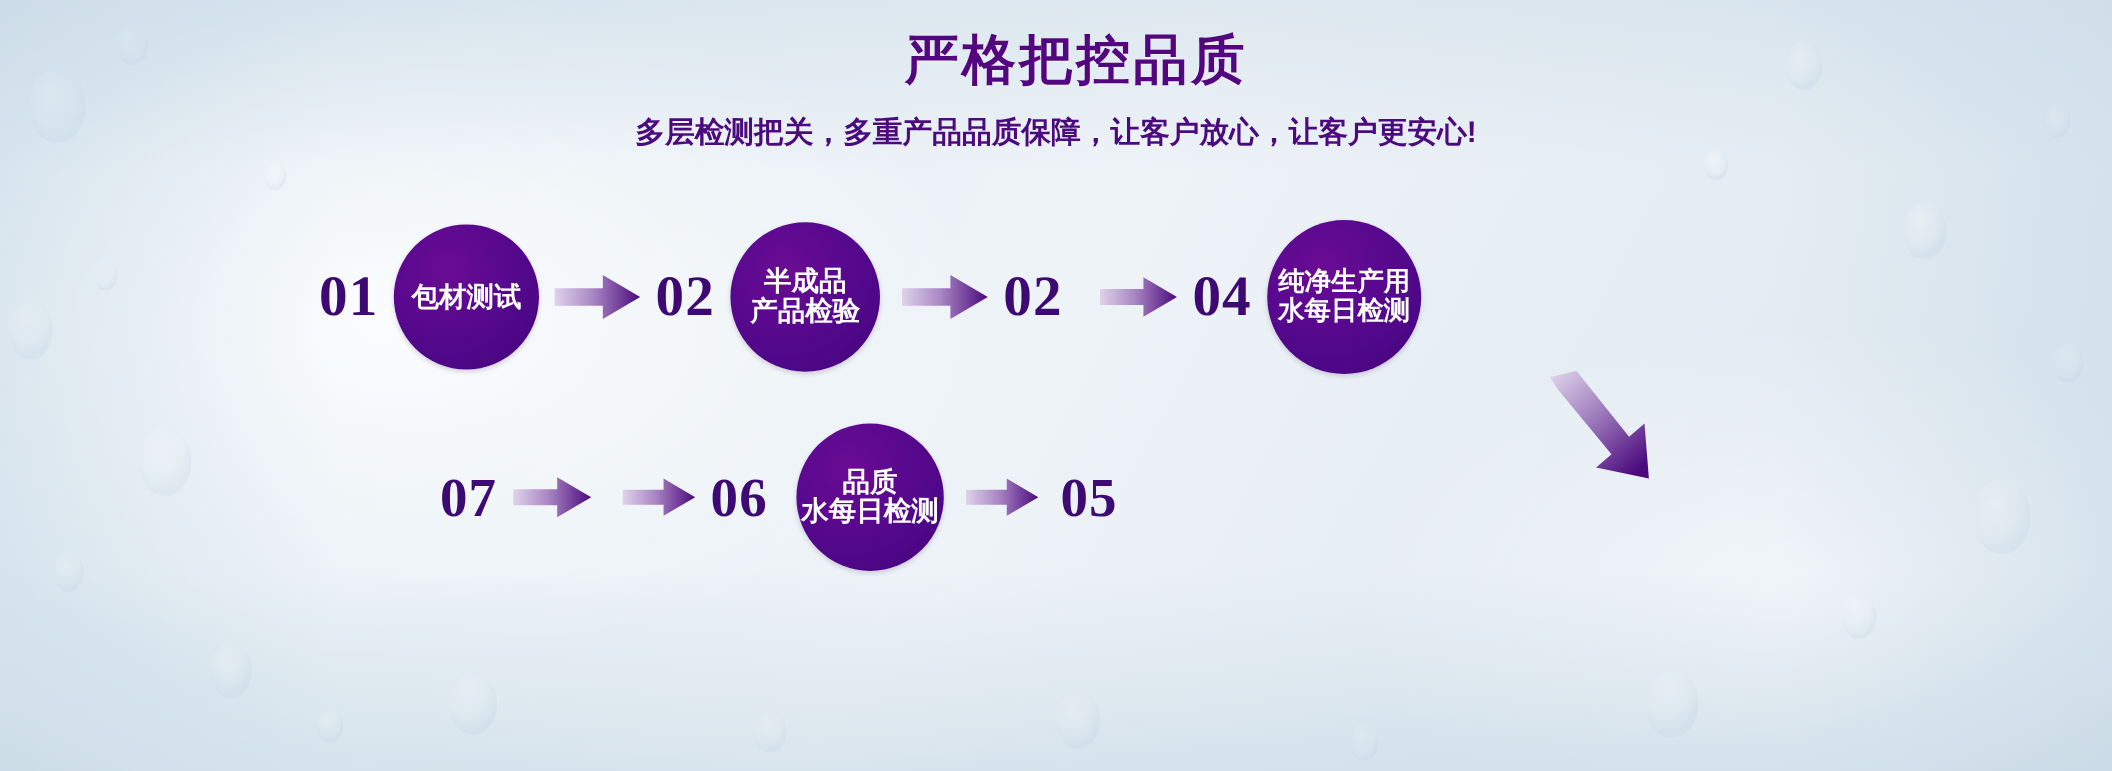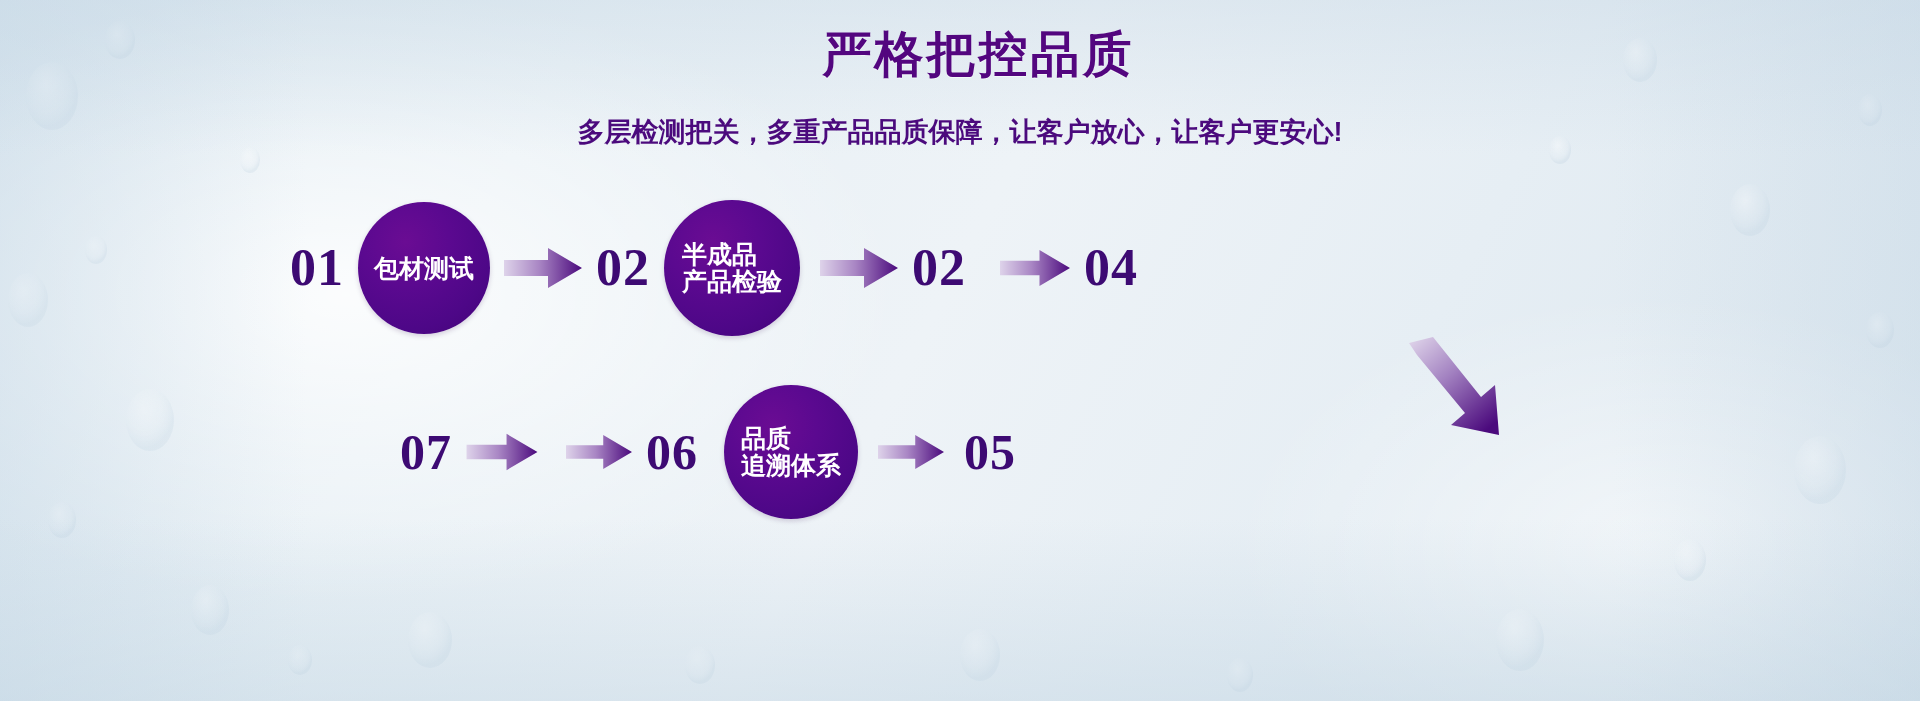--- a/index.html
+++ b/index.html
@@ -53,21 +53,21 @@
     font-weight: bold;
     letter-spacing: 3px;
     color: #53067f;
     text-shadow: 0 1px 0 rgba(255,255,255,.55);
     white-space: nowrap;
     padding-left: 37px;
   }
   .subtitle {
     position: absolute;
     left: 0; right: 0;
-    top: 114px;
+    top: 102px;
     text-align: center;
     font-size: 27px;
     font-weight: bold;
     letter-spacing: 0px;
     color: #4b0a7d;
     white-space: nowrap;
   }
 
   
   .row {
@@ -88,20 +88,21 @@
   }
   .row-2 .step-num { font-size: 50px; font-family: Liberation Serif, serif; }
 
   .bubble {
     border-radius: 50%;
     background: radial-gradient(circle at 36% 30%, #6a0c93 0%, #5b0990 35%, #4d0787 70%, #420376 100%);
     color: #ffffff;
     display: flex;
     align-items: center;
     justify-content: center;
+    text-align: center;
     font-weight: bold;
     line-height: 1.08;
     box-shadow: 0 2px 5px rgba(50,10,80,0.18);
     flex: none;
   }
   .bubble-text { padding: 0 4px; white-space: pre-line; }
 
   .b1 { width: 132px; height: 132px; font-size: 25px; }
   .b2 { width: 136px; height: 136px; font-size: 25px; }
   .b3 { width: 130px; height: 130px; font-size: 25px; }
@@ -214,20 +215,24 @@
     <div class="gap-s"></div>
 
     <div class="gap-m"></div>
     <svg class="arrow" width="70" height="40" viewBox="0 0 78 44" aria-hidden="true">
       <path d="M0 14 H44 V2 L78 22 L44 42 V30 H0 Z" fill="url(#ag1)"></path>
     </svg>
     <div class="gap-s"></div>
 
     <div class="step-num">04</div>
     <div class="gap-s"></div>
+    <div class="bubble b4">
+      <span class="bubble-text">纯净生产用
+水每日检测</span>
+    </div>
 
   </div>
 
   <svg class="diag-arrow" width="120" height="120" viewBox="0 0 120 120" aria-hidden="true">
     <defs>
       <linearGradient id="ag2" x1="0" y1="0" x2="0.8" y2="1">
         <stop offset="0%" stop-color="#e2d8ec"></stop>
         <stop offset="45%" stop-color="#a382c1"></stop>
         <stop offset="100%" stop-color="#4b0a7d"></stop>
       </linearGradient>
@@ -248,21 +253,21 @@
     <div class="gap-s"></div>
     <svg class="arrow" width="66" height="38" viewBox="0 0 78 44" aria-hidden="true">
       <path d="M0 14 H44 V2 L78 22 L44 42 V30 H0 Z" fill="url(#ag1)"></path>
     </svg>
     <div class="gap-s"></div>
 
     <div class="step-num">06</div>
     <div class="gap-l"></div>
     <div class="bubble b6">
       <span class="bubble-text">品质
-追溯体系</span>
+水每日检测</span>
     </div>
 
     <div class="gap-m"></div>
     <svg class="arrow" width="66" height="38" viewBox="0 0 78 44" aria-hidden="true">
       <path d="M0 14 H44 V2 L78 22 L44 42 V30 H0 Z" fill="url(#ag1)"></path>
     </svg>
     <div class="gap-m"></div>
 
     <div class="step-num">05</div>
     <div class="gap-s"></div>

